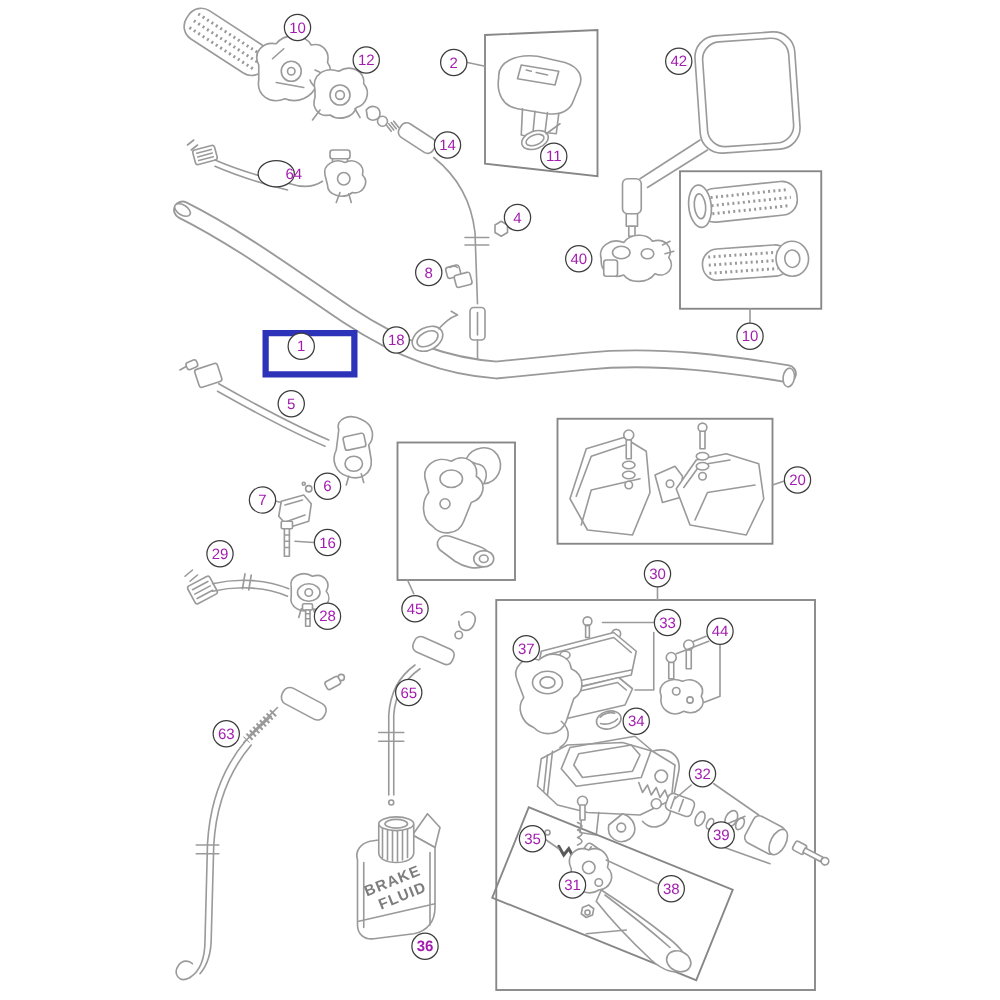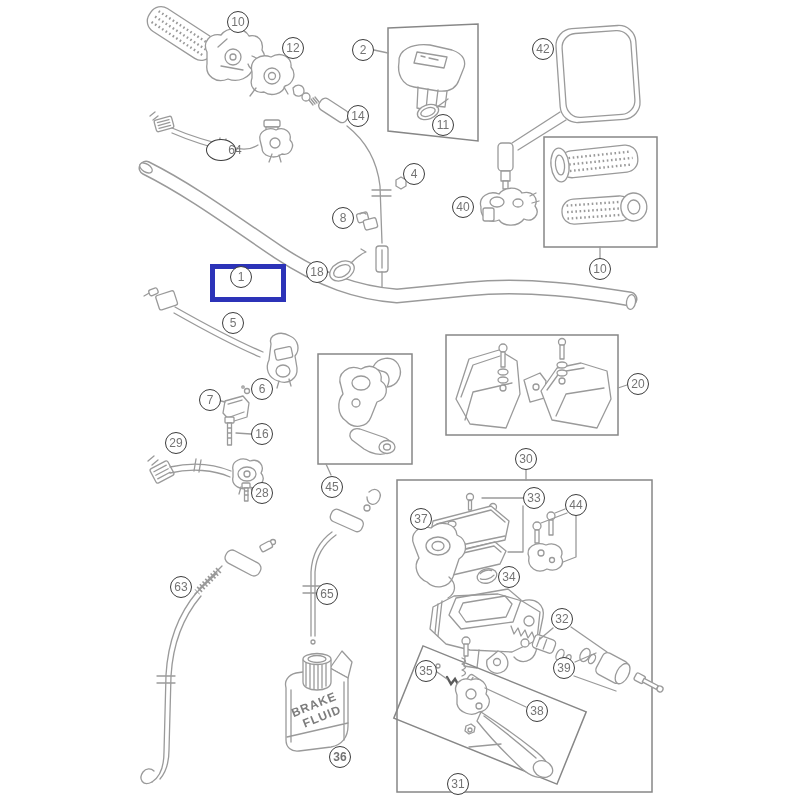--- a/index.html
+++ b/index.html
@@ -9,21 +9,21 @@
   .ln{stroke:#9a9a9a;fill:none;stroke-width:1.3;stroke-linecap:round;stroke-linejoin:round;}
   .ln-f{fill:#ffffff;}
   .bx{stroke:#878787;fill:none;stroke-width:1.5;}
   .dots{stroke:#9a9a9a;stroke-width:2.4;stroke-dasharray:1.6 2.6;fill:none;}
   .coil{stroke:#5a5a5a;stroke-width:2.4;fill:none;stroke-linecap:round;}
   .bottle-txt{fill:#7d7d7d;font-family:"Liberation Sans",sans-serif;font-size:12px;
               font-weight:bold;letter-spacing:1px;}
   #callout-layer{position:absolute;left:0;top:0;width:800px;height:800px;pointer-events:none;}
   .callout{position:absolute;transform:translate(-50%,-50%);width:22px;height:22px;
            border:1.4px solid #3c3c3c;border-radius:50%;background:#fff;display:flex;
-           align-items:center;justify-content:center;font-size:12px;color:#737373;
+           align-items:center;justify-content:center;font-size:12px;color:#a21caf;
            pointer-events:auto;cursor:pointer;box-sizing:border-box;}
   #highlight-box{position:absolute;border-style:solid;background:transparent;
                  box-sizing:border-box;}
 </style>
 </head>
 <body>
 
 <div id="canvas">
 
 <svg id="art" width="800" height="800" viewBox="0 0 800 800">
@@ -372,31 +372,31 @@
       <span class="callout" style="left: 443px; top: 125px;">11</span>
       <span class="callout" style="left: 293px; top: 48px;">12</span>
       <span class="callout" style="left: 358px; top: 116px;">14</span>
       <span class="callout" style="left: 262px; top: 434px;">16</span>
       <span class="callout" style="left: 600px; top: 269px;">10</span>
       <span class="callout" style="left: 317px; top: 272px;">18</span>
       <span class="callout" style="left: 638px; top: 384px;">20</span>
       <span class="callout" style="left: 262px; top: 493px;">28</span>
       <span class="callout" style="left: 176px; top: 443px;">29</span>
       <span class="callout" style="left: 526px; top: 459px;">30</span>
-      <span class="callout" style="left: 458px; top: 784px; text-align: right;">31</span>
+      <span class="callout" style="left: 458px; top: 708px; text-align: right;">31</span>
       <span class="callout" style="left: 562px; top: 619px; text-align: center;">32</span>
       <span class="callout" style="left: 534px; top: 498px;">33</span>
       <span class="callout" style="left: 509px; top: 577px;">34</span>
       <span class="callout" style="left: 426px; top: 671px;">35</span>
       <span class="callout" style="left: 340px; top: 757px; font-weight: bold;">36</span>
       <span class="callout" style="left: 421px; top: 519px;">37</span>
       <span class="callout" style="left: 537px; top: 711px;">38</span>
-      <span class="callout" style="left: 564px; top: 668px;">39</span>
+      <span class="callout" style="left: 577px; top: 668px;">39</span>
       <span class="callout" style="left: 463px; top: 207px;">40</span>
       <span class="callout" style="left: 543px; top: 49px;">42</span>
       <span class="callout" style="left: 576px; top: 505px;">44</span>
       <span class="callout" style="left: 332px; top: 487px;">45</span>
       <span class="callout" style="left: 181px; top: 587px;">63</span>
-      <span class="callout" style="left: 221px; top: 150px; padding-left: 28px;">64</span>
-      <span class="callout" style="left: 327px; top: 594px;">65</span>
+      <span class="callout" style="left: 221px; top: 139px; padding-left: 28px;">64</span>
+      <span class="callout" style="left: 327px; top: 554px;">65</span>
     </div>
 
 </div>
 
 </body></html>

